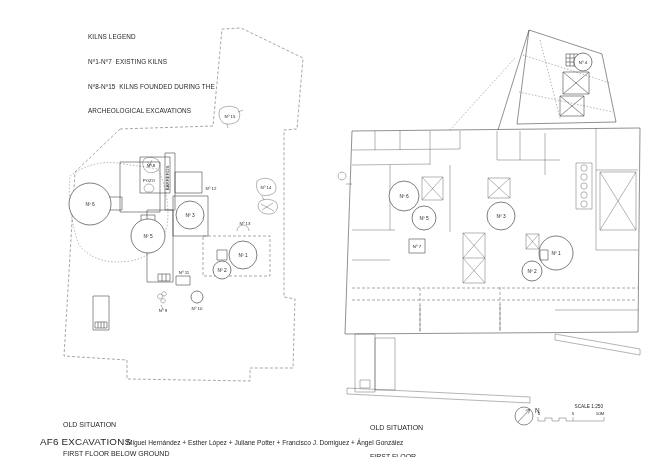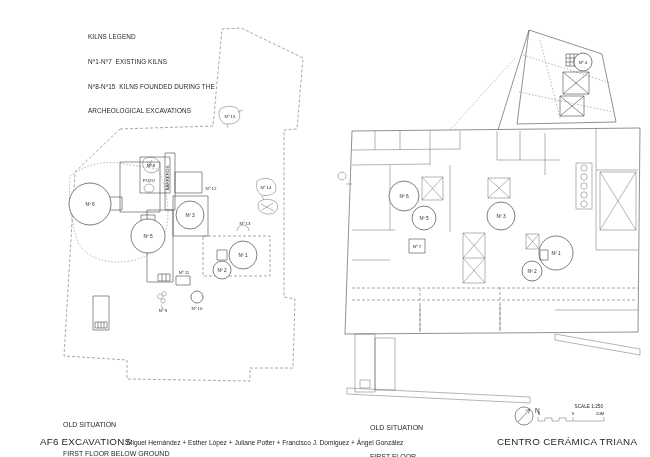--- a/index.html
+++ b/index.html
@@ -150,15 +150,14 @@
     <div>OLD SITUATION</div>
     <div>FIRST FLOOR BELOW GROUND</div>
   </div>
   <div class="txt cap-right">
     <div>OLD SITUATION</div>
     <div>FIRST FLOOR</div>
   </div>
 
   <div class="txt firm">AF6 EXCAVATIONS</div>
   <div class="txt team">Miguel Hernández + Esther López + Juliane Potter + Francisco J. Domiguez + Ángel González</div>
-  <div class="txt project">CENTRO CERÁMICA TRIANA</div>
 
 </div>
 
 </body></html>

